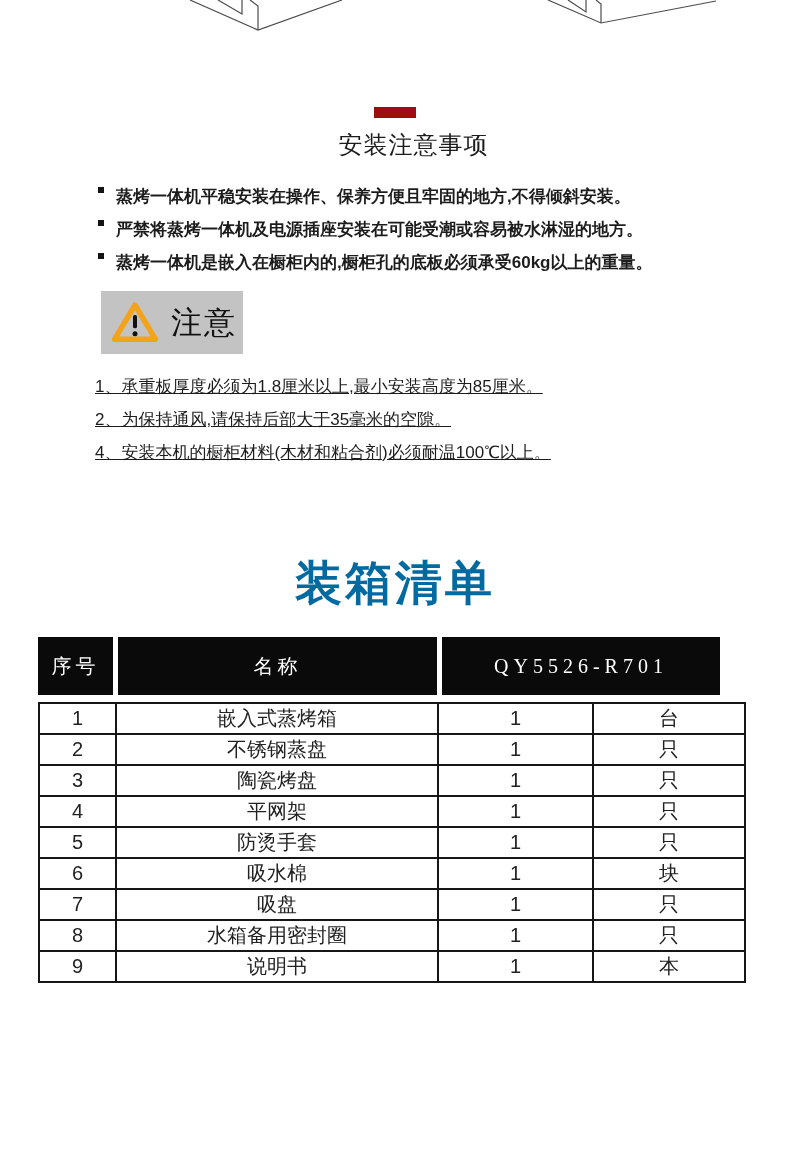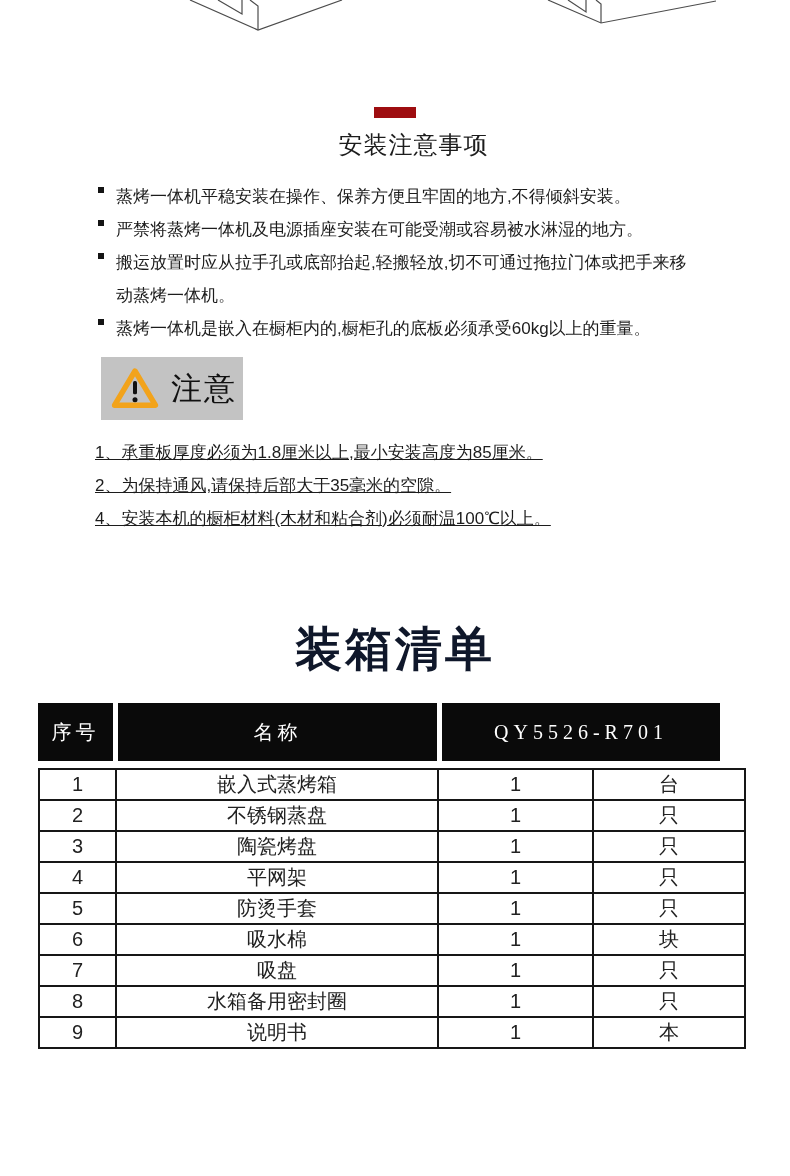--- a/index.html
+++ b/index.html
@@ -18,21 +18,21 @@
   
   .red-bar { width:42px; height:11px; background:#9e0d10; margin:71px auto 0 auto; }
   .install-title {
     text-align:center; font-size:24px; font-weight:500;
     letter-spacing:1px; margin-top:12px; line-height:30px;padding-left:37px;
   }
 
   
   .bullets { list-style:none; margin:20px 0 0 97px; padding:0;
     width:600px; font-size:17px; line-height:33px; }
-  .bullets li { position:relative; padding-left:19px; }
+  .bullets li { position:relative; padding-left:19px;font-weight:bold; }
   .bullets li::before {
     content:""; position:absolute; left:1px; top:7px;
     width:6px; height:6px; background:#141414;
   }
 
   
   .caution {
     margin:12px 0 0 101px; width:142px; height:63px;
     background:#c3c3c3; display:flex; align-items:center;text-align:right;
   }
@@ -40,21 +40,21 @@
   .caution-label { font-size:31px; letter-spacing:2px; margin-left:11px; color:#111; }
 
   
   .notes { margin:16px 0 0 95px; font-size:17px; line-height:33px; }
   .notes div { white-space:nowrap;text-decoration:underline; }
 
   
   .packing-title {
     margin-top:88px; text-align:center;
     font-size:47px; font-weight:900; letter-spacing:3px; line-height:52px;
-    color:#0f172a;
+    color:#0369a1;
   }
 
   .table-wrap { margin:28px 38px 0 38px; width:682px; }
   .thead-grid {
     display:grid; grid-template-columns:75px 319px 1fr;
     column-gap:5px; height:58px;
   }
   .thead-grid .hcell {
     background:#0a0a0a; color:#ffffff;
     display:flex; align-items:center; justify-content:center;
@@ -93,21 +93,20 @@
   </g>
 </svg>
 
 <div class="red-bar"></div>
 
 <div class="install-title">安装注意事项</div>
 
 <ul class="bullets">
   <li>蒸烤一体机平稳安装在操作、保养方便且牢固的地方,不得倾斜安装。</li>
   <li>严禁将蒸烤一体机及电源插座安装在可能受潮或容易被水淋湿的地方。</li>
-  <li>搬运放置时应从拉手孔或底部抬起,轻搬轻放,切不可通过拖拉门体或把手来移动蒸烤一体机。</li>
   <li>蒸烤一体机是嵌入在橱柜内的,橱柜孔的底板必须承受60kg以上的重量。</li>
 </ul>
 
 <div class="caution">
   <svg width="50" height="45" viewBox="0 0 60 54">
     <path d="M30 6 L54.5 47 L5.5 47 Z" fill="none" stroke="#F2A31B" stroke-width="6.5" stroke-linejoin="round"></path>
     <rect x="27.6" y="18" width="4.8" height="16" rx="2" fill="#111"></rect>
     <circle cx="30" cy="40.5" r="3" fill="#111"></circle>
   </svg>
   <span class="caution-label">注意</span>

